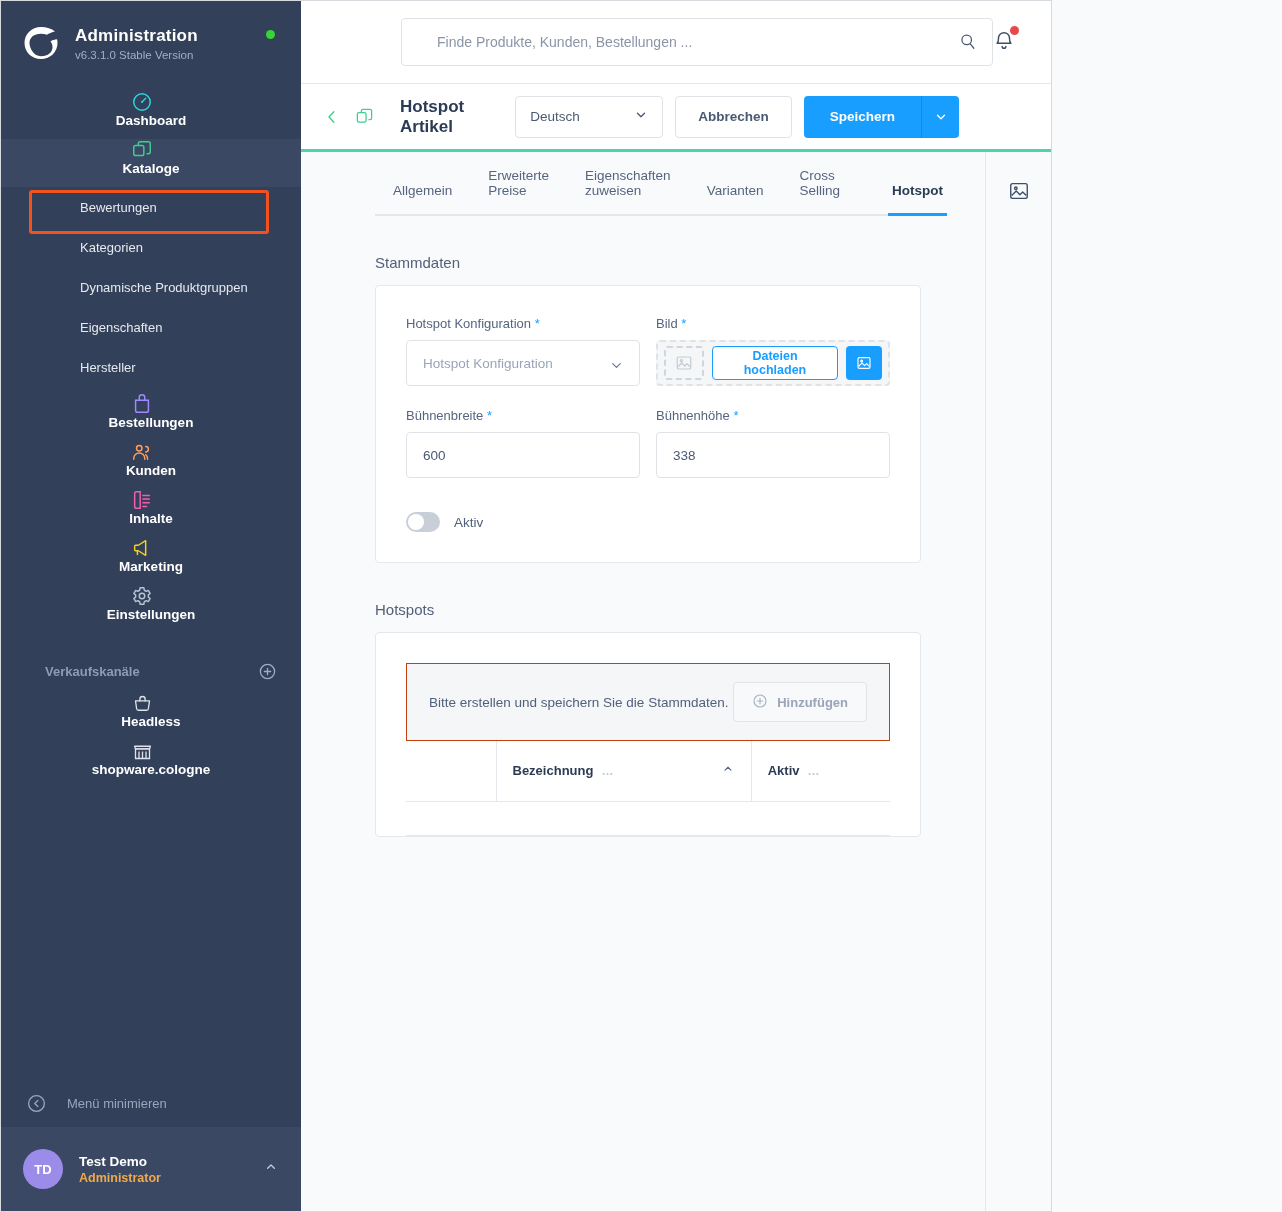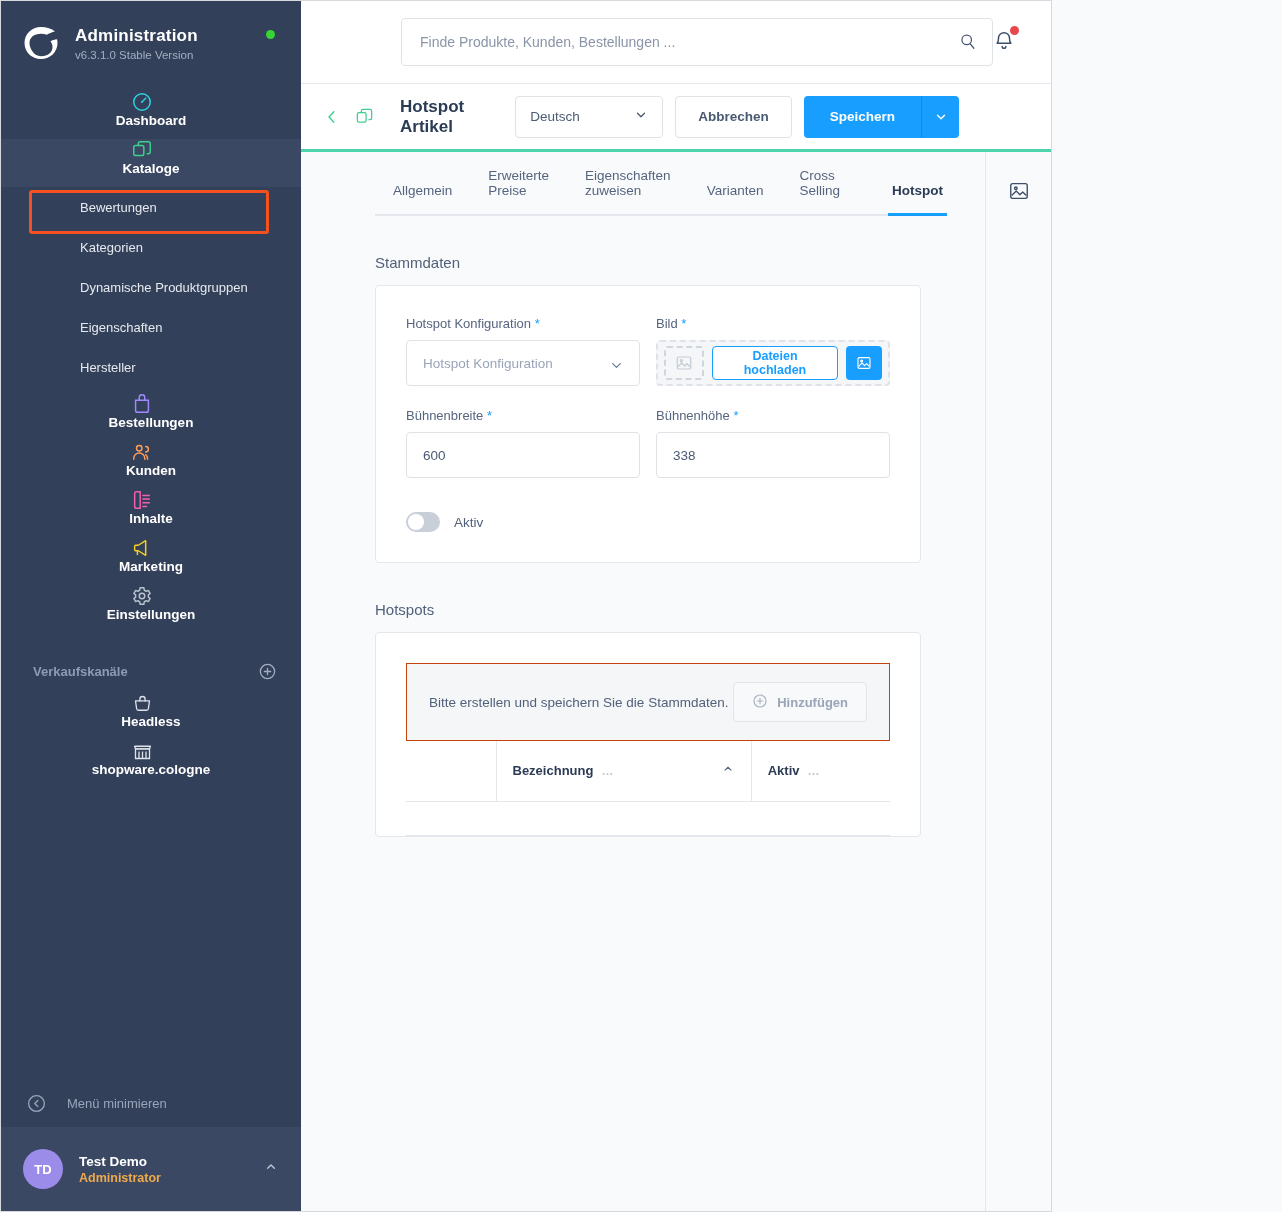--- a/index.html
+++ b/index.html
@@ -62,21 +62,21 @@
   }
   .hl-box {
     position: absolute;
     border: 3px solid #f4511e;
     border-radius: 3px;
     pointer-events: none;
   }
 
   .sec-label {
     display: flex; align-items: center; justify-content: space-between;
-    padding: 0 24px 0 32px;
+    padding: 0 24px 0 44px;
     height: 44px; margin-top: 16px;
     color: #8f9bb3; font-size: 13px; font-weight: bold;
   }
   .plus-btn { cursor: pointer; display:flex; }
 
   .spacer { flex: 1 1 auto; }
 
   .minimize {
     display: flex; align-items: center;
     height: 48px; padding: 0 22px;
@@ -109,21 +109,21 @@
     padding: 0 24px 0 100px;
     flex-shrink: 0;
   }
   .search-wrap {
     position: relative;
     width: 765px; height: 48px;
   }
   .search-input {
     width: 100%; height: 100%;
     border: 1px solid #dfe3e8; border-radius: 4px;
-    padding: 0 46px 0 18px;
+    padding: 0 46px 0 35px;
     font-size: 14px; color: #4a5a72;
     font-family: "Liberation Sans", sans-serif;
     background: #fff;
     outline: none;
   }
   .search-input::placeholder { color: #8a95a8; }
   .search-ic { position: absolute; right: 16px; top: 14px; }
   .bell-wrap { margin-left: auto; position: relative; cursor: pointer; padding-right: 12px;}
   .bell-dot {
     position: absolute; top: -2px; right: 8px;

